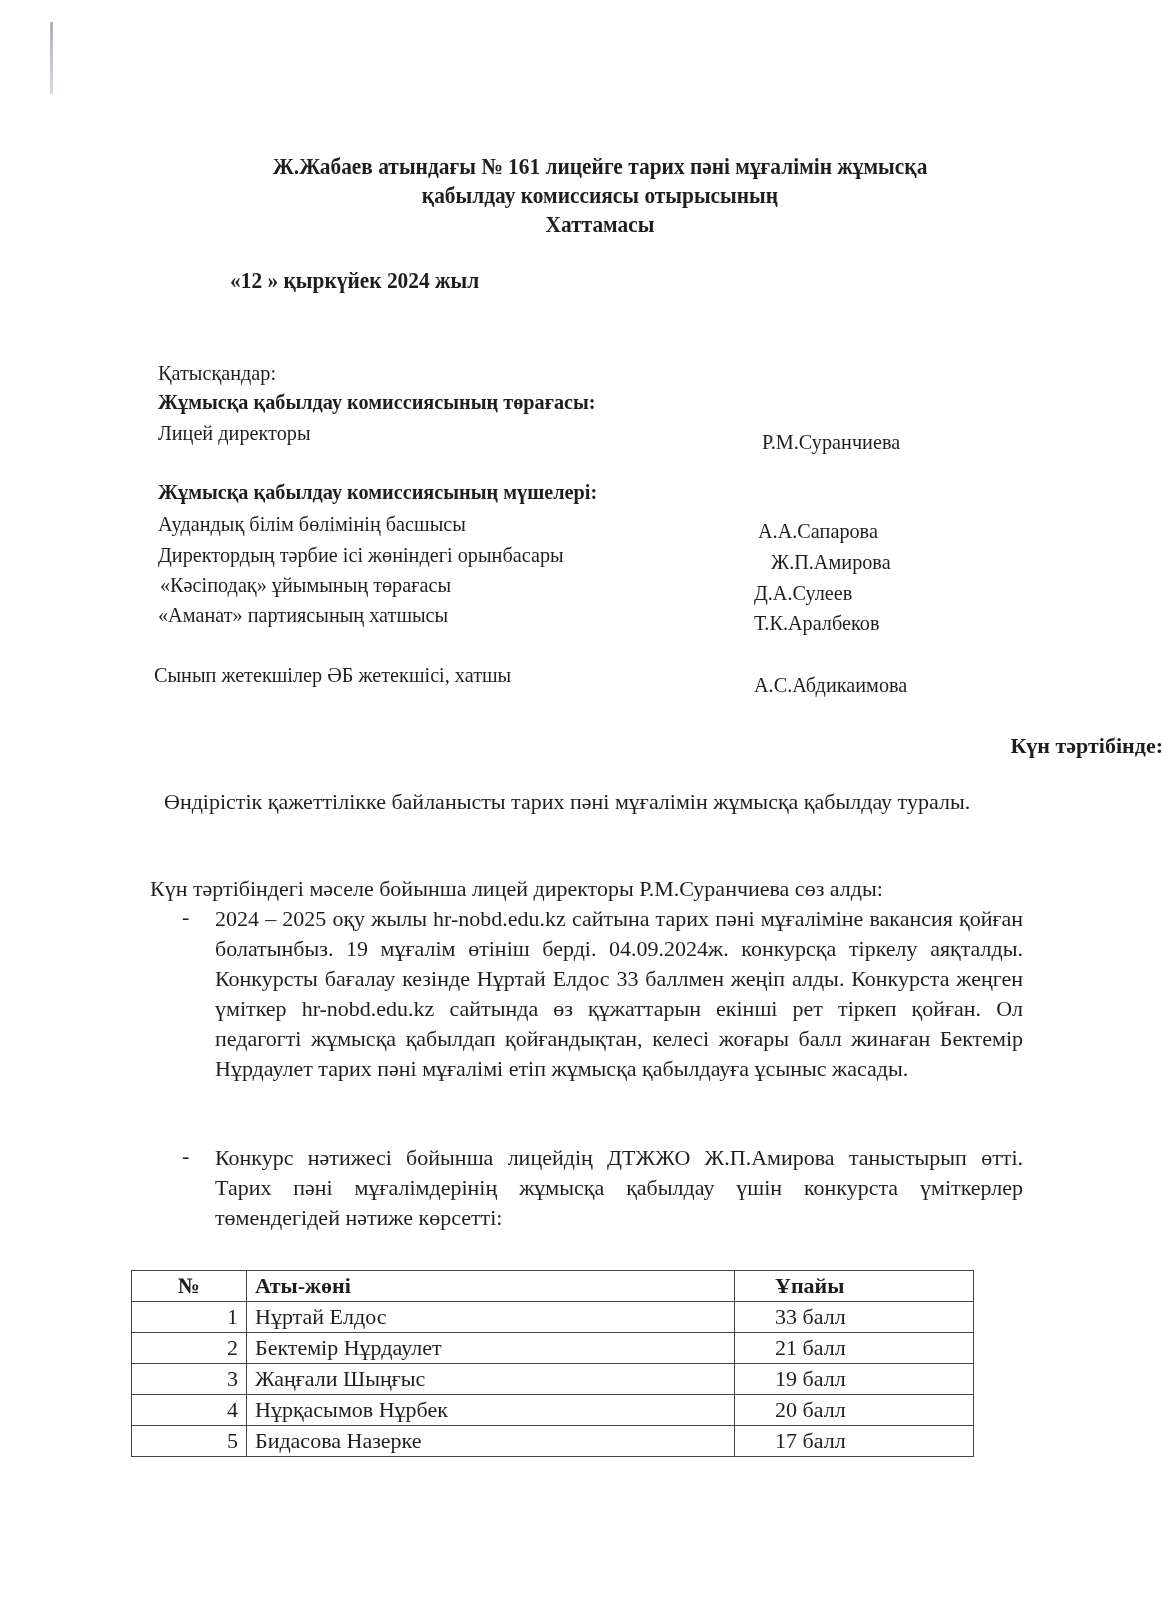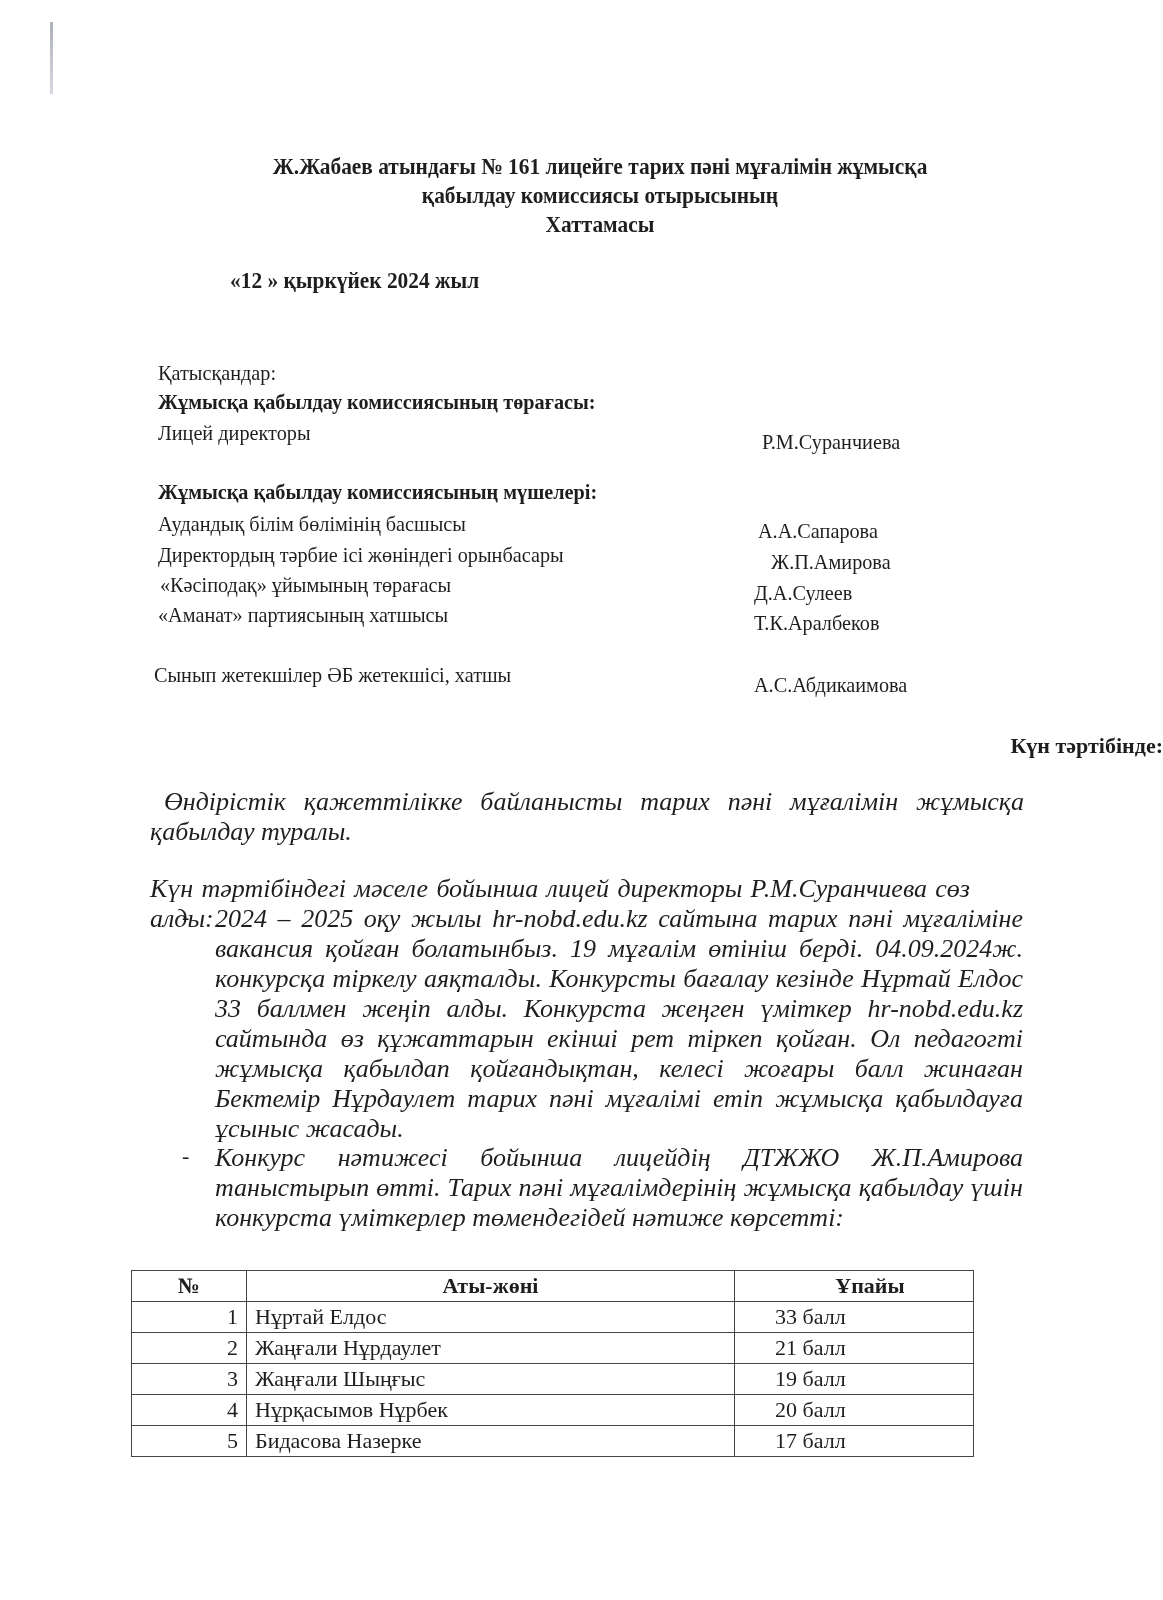--- a/index.html
+++ b/index.html
@@ -22,29 +22,29 @@
       transform: scaleX(0.93); transform-origin: left top;
     }
     .line { position: absolute; font-size: 22px; white-space: nowrap; transform: scaleX(0.92); transform-origin: left top; }
     .bold { font-weight: bold; }
     .name { position: absolute; font-size: 22px; white-space: nowrap; transform: scaleX(0.92); transform-origin: left top; }
     .agenda-title {
       position: absolute; left: 0; width: 1163px; top: 733px; text-align: right;
       font-weight: bold; font-size: 22px;
     }
     .para {
-      position: absolute; font-size: 26px; line-height: 30px; text-align: justify; font-style: italic;
+      position: absolute; font-size: 22px; line-height: 30px; text-align: justify;
     }
     .bullet { position: absolute; font-size: 22px; }
     table {
       position: absolute; left: 131px; top: 1270px; width: 843px;
       border-collapse: collapse; font-size: 22px;
     }
     td, th { border: 1px solid #444; padding: 0 8px; height: 30px; line-height: 30px; }
-    th { font-weight: bold; text-align: center; }
+    th { font-weight: bold; text-align: left; }
     .c1 { width: 98px; text-align: right; }
     .c3 { width: 190px; padding-left: 40px; }
   </style>
 </head>
 <body>
 
 <div class="scan-mark"></div>
 
 <div class="title">
   <div>Ж.Жабаев атындағы № 161 лицейге тарих пәні мұғалімін жұмысқа</div>
@@ -92,21 +92,21 @@
     </tr>
   </thead>
   <tbody>
     <tr>
       <td class="c1">1</td>
       <td>Нұртай Елдос</td>
       <td class="c3">33 балл</td>
     </tr>
     <tr>
       <td class="c1">2</td>
-      <td>Жаңғали Нұрдаулет</td>
+      <td>Бектемір Нұрдаулет</td>
       <td class="c3">21 балл</td>
     </tr>
     <tr>
       <td class="c1">3</td>
       <td>Жаңғали Шыңғыс</td>
       <td class="c3">19 балл</td>
     </tr>
     <tr>
       <td class="c1">4</td>
       <td>Нұрқасымов Нұрбек</td>

